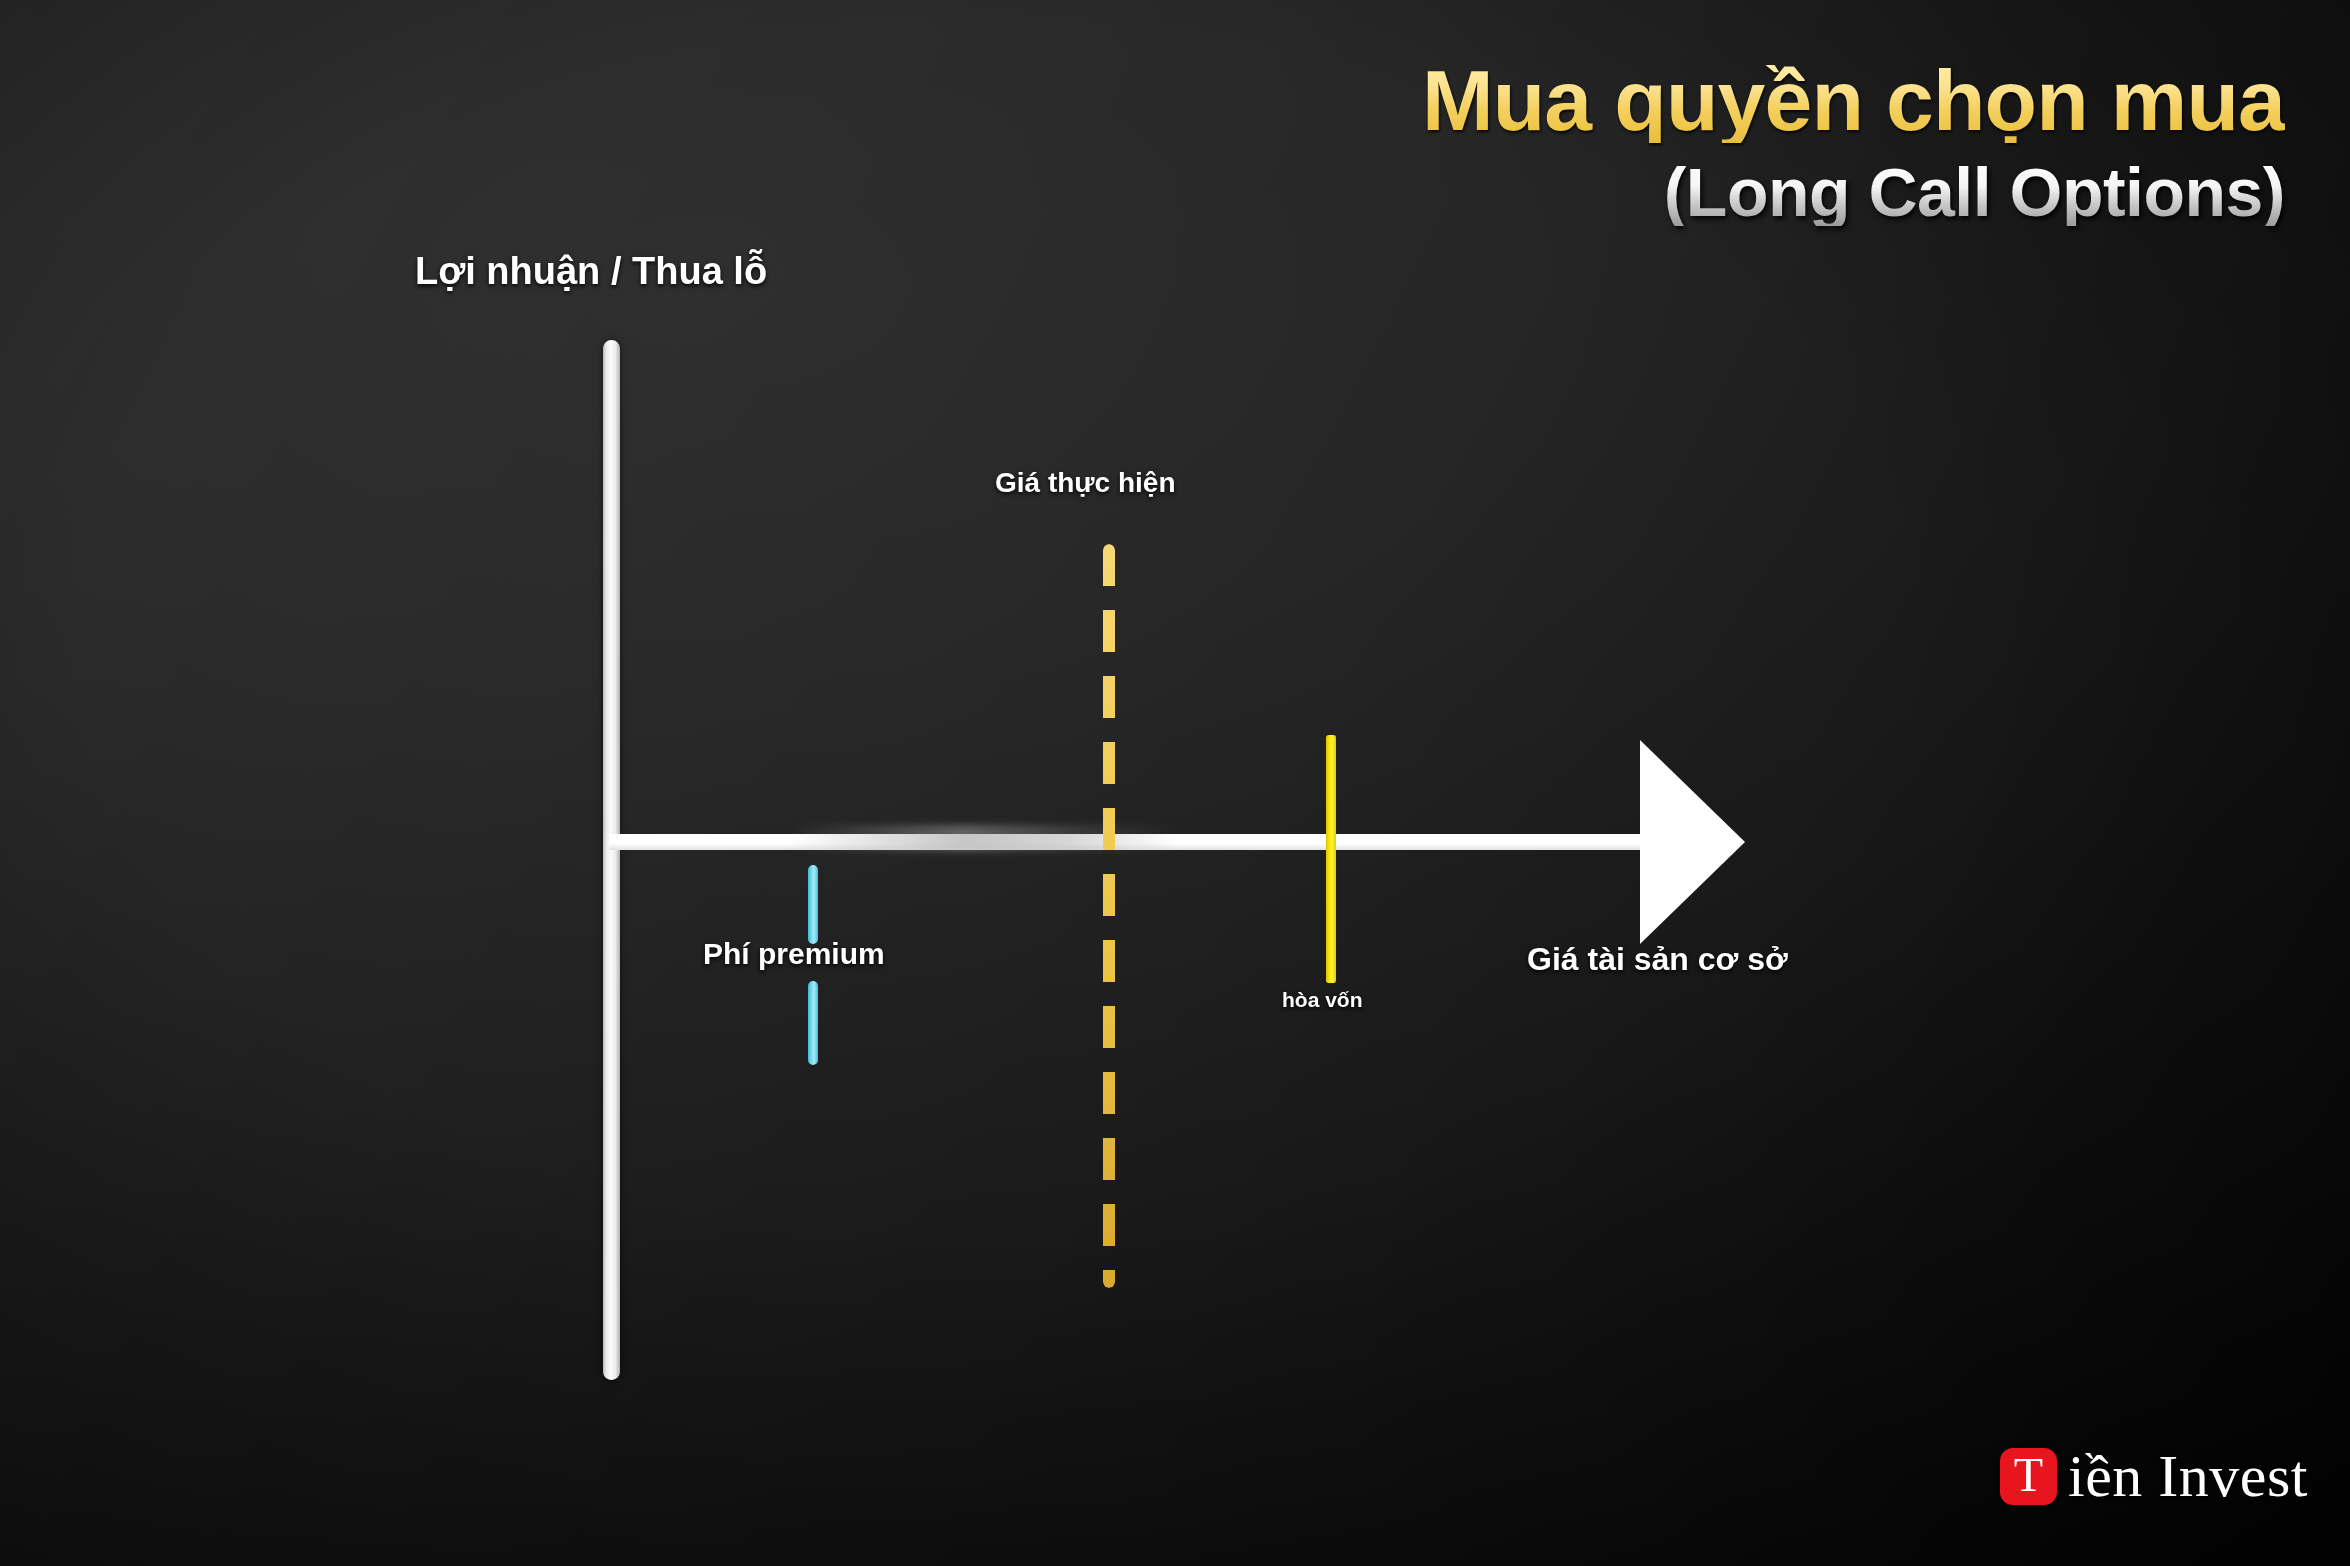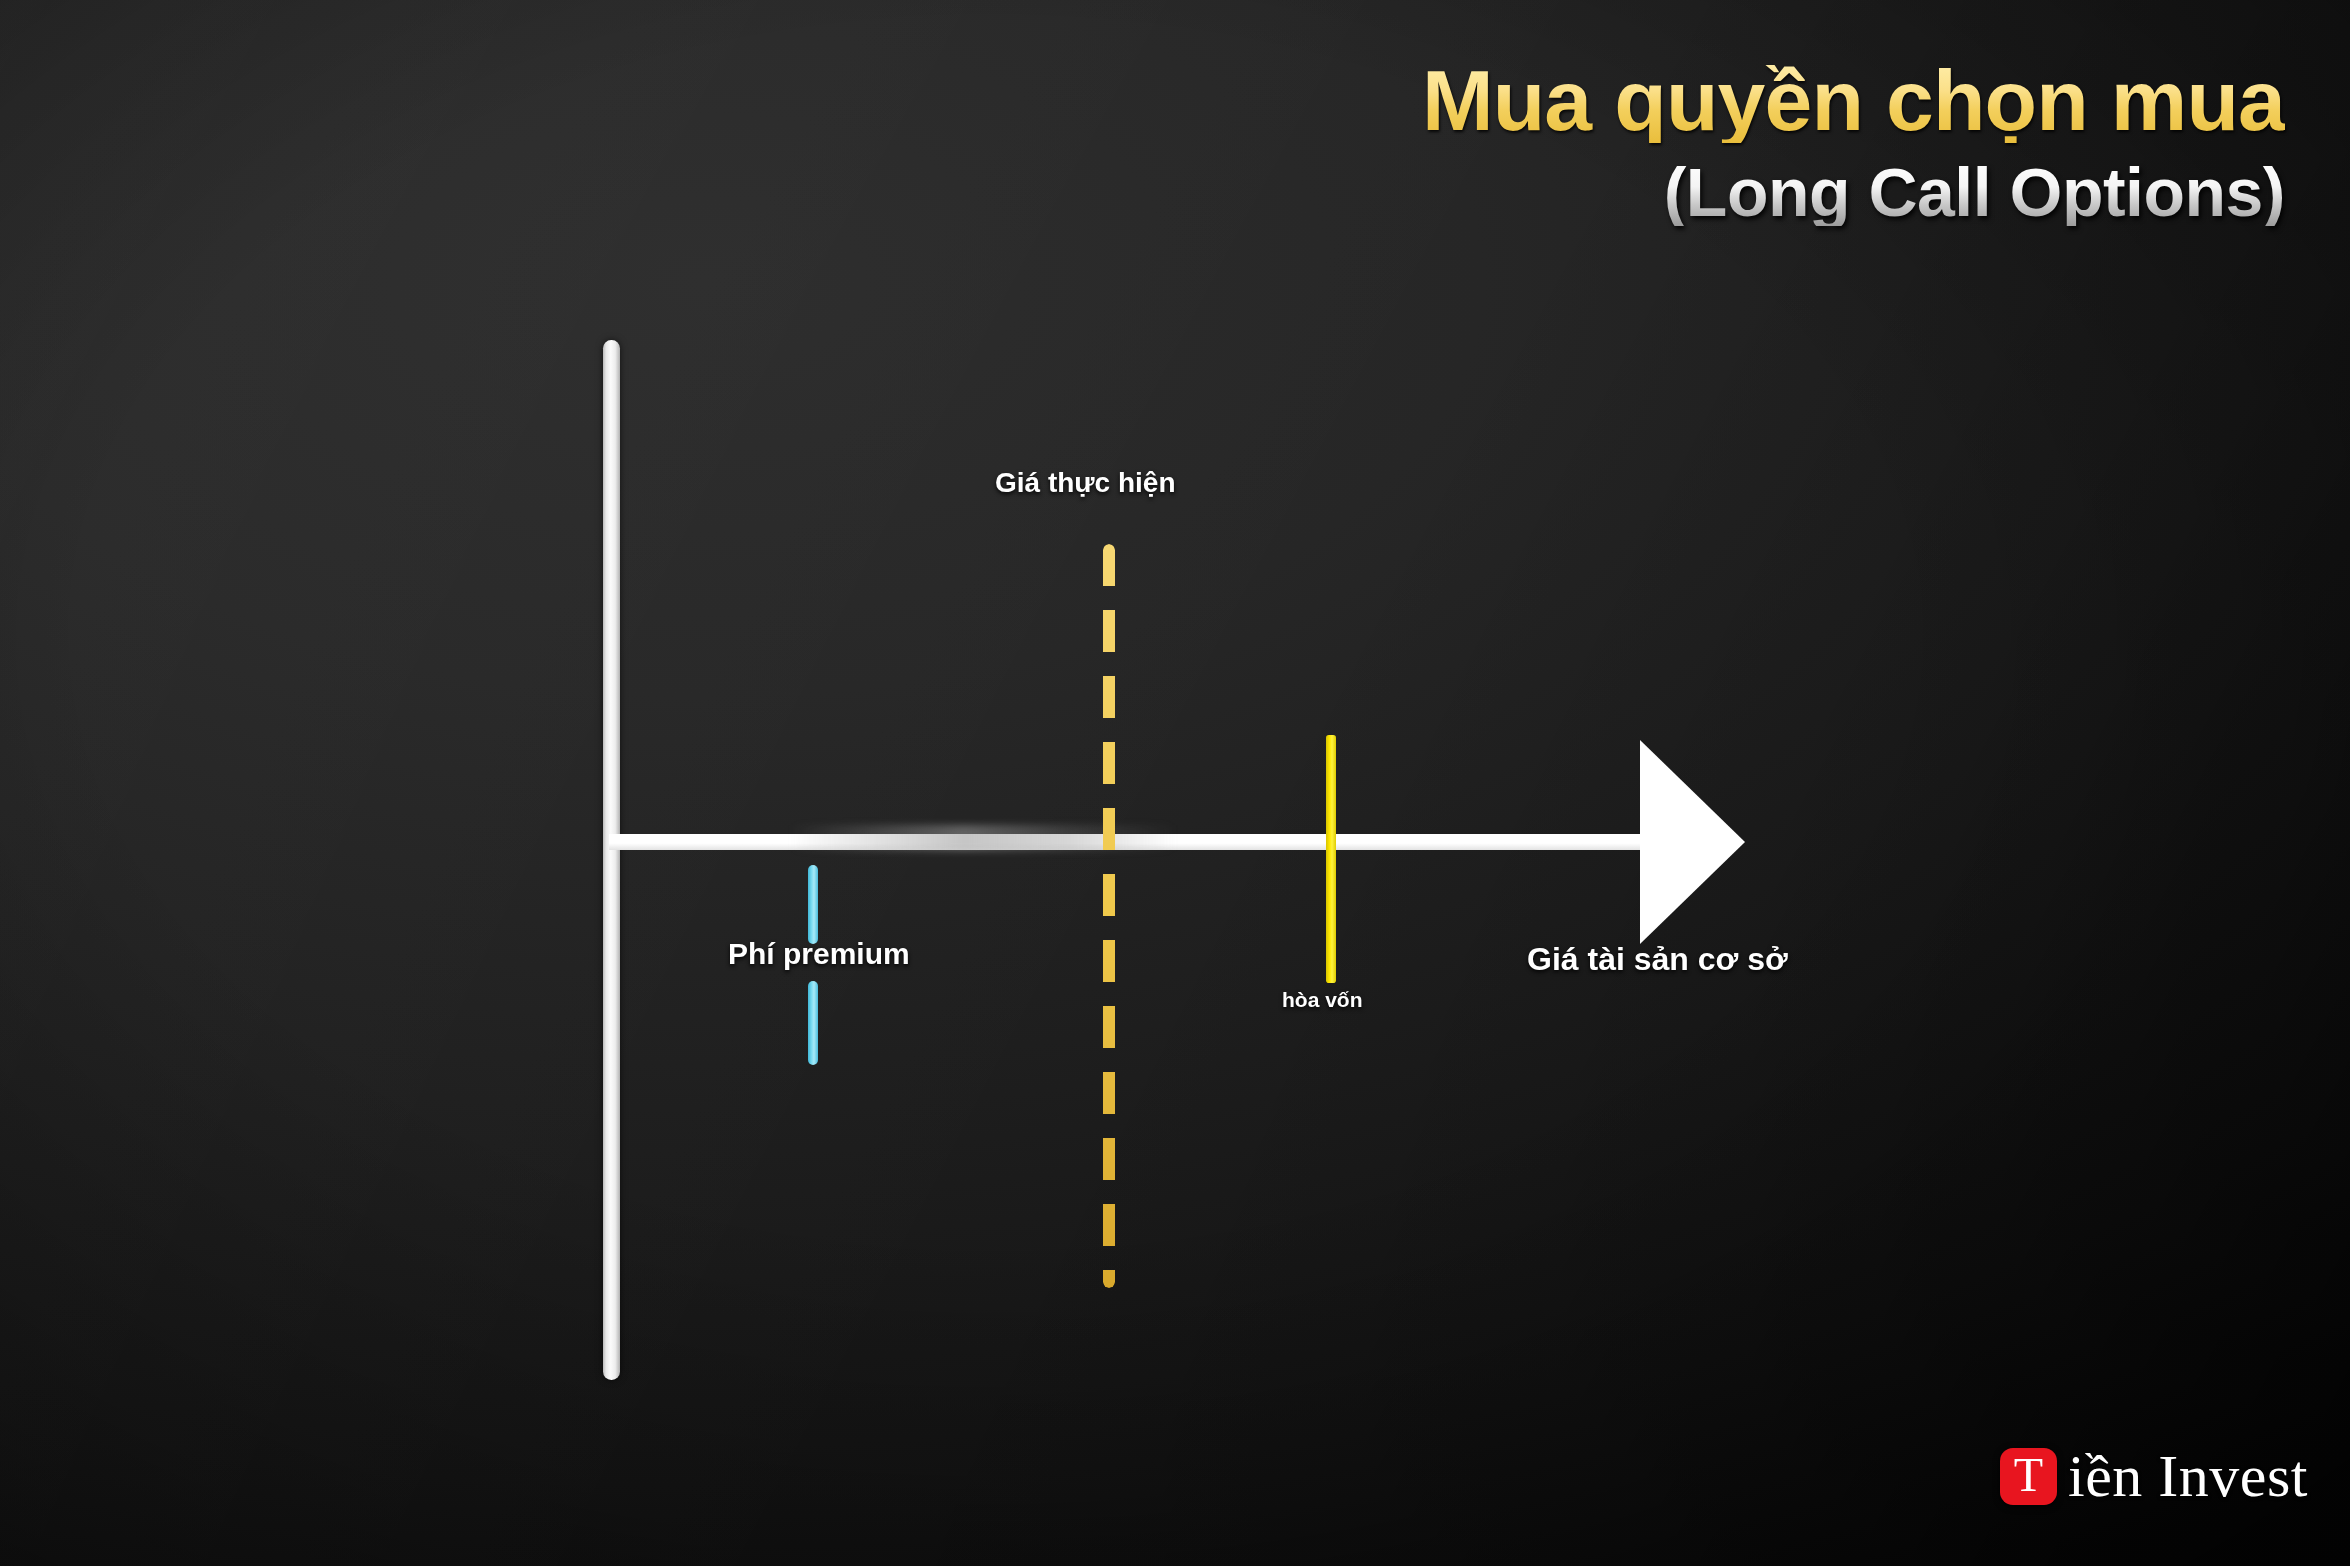--- a/index.html
+++ b/index.html
@@ -75,21 +75,21 @@
   
   .lbl {
     position: absolute;
     color: #FFFFFF;
     font-weight: 700;
     white-space: nowrap;
     text-shadow: 0 1.8px 4.6px rgba(0,0,0,0.9);
   }
   .lbl-yaxis { left: 415px; top: 250px; font-size: 38px; }
   .lbl-strike { left: 995px; top: 467px; font-size: 28px; }
-  .lbl-premium { left: 728px; top: 937px; font-size: 30px; }
+  .lbl-premium { left: 703px; top: 937px; font-size: 30px; }
   .lbl-breakeven { left: 1282px; top: 988px; font-size: 21px; font-weight: 600; }
   .lbl-xaxis { left: 1527px; top: 941px; font-size: 32px; }
 
   
   .y-axis {
     position: absolute;
     left: 603px;
     top: 340px;
     width: 16.5px;
     height: 1040px;
@@ -223,20 +223,21 @@
   <div class="title-block">
     <span class="title-main">Mua quyền chọn mua</span>
     <span class="title-sub">(Long Call Options)</span>
   </div>
 
   <div class="y-axis"></div>
   <div class="x-axis"></div>
   <div class="x-axis-haze"></div>
   <div class="x-arrow"></div>
 
+  <div class="lbl lbl-yaxis">Lợi nhuận / Thua lỗ</div>
   <div class="lbl lbl-xaxis">Giá tài sản cơ sở</div>
 
   <div class="strike-line"></div>
   <div class="lbl lbl-strike">Giá thực hiện</div>
 
   <svg class="chart-svg" viewBox="0 0 2560 1706">
     <defs>
       <linearGradient id="redGrad" x1="0" y1="0" x2="1" y2="0">
         <parameter name="stop"> offset="0%" stop-color="#7E0000"/&gt;</parameter>
         <parameter name="stop"> offset="14%" stop-color="#C20000"/&gt;</parameter>

